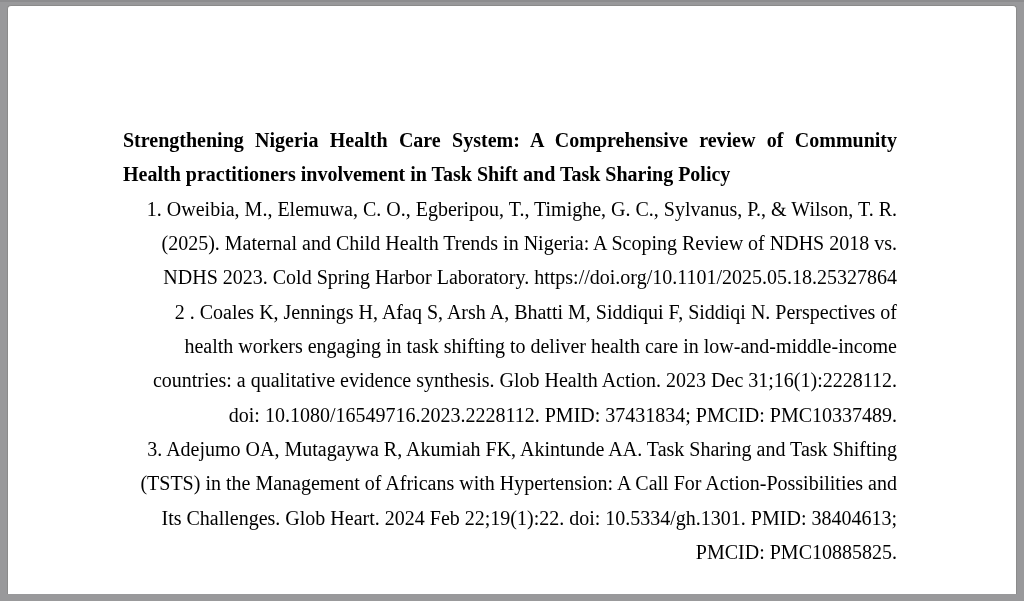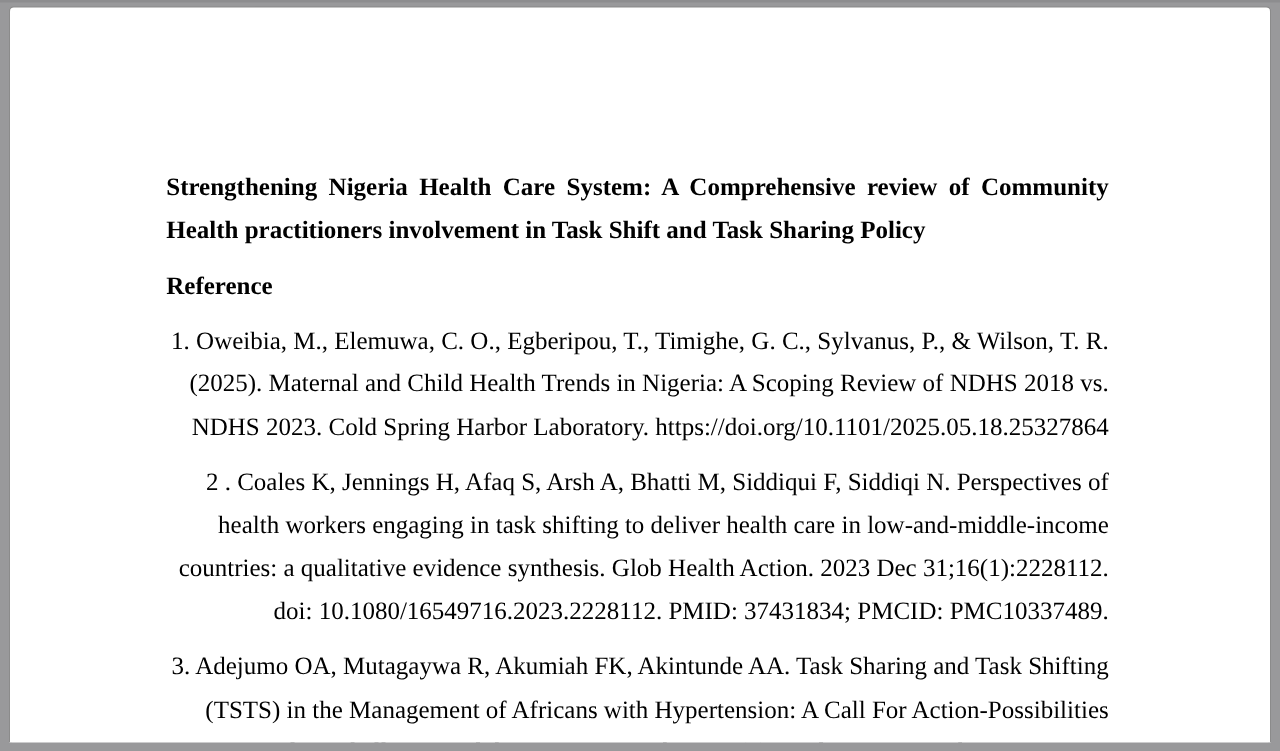--- a/index.html
+++ b/index.html
@@ -36,21 +36,21 @@
   .content {
     box-sizing: border-box;
     width: 100%;
     padding: 117px 119px 0 115px;
     font-family: "Liberation Serif", "DejaVu Serif", serif;
     font-size: 20px;
     line-height: 34.33px;
     color: #000000;
   }
   .content p {
-    margin: 10px;
+    margin: 0;
     padding: 0;
   }
   .doc-title {
     font-weight: bold;
     text-align: justify;
   }
   .section-heading {
     font-weight: bold;
     text-align: left;
   }
@@ -60,19 +60,18 @@
   }
 </style>
 </head>
 <body>
 
 <div class="frame">
   <div class="frame-top-edge"></div>
   <div class="page">
     <div class="content">
       <p class="doc-title">Strengthening Nigeria Health Care System: A Comprehensive review of Community Health practitioners involvement in Task Shift and Task Sharing Policy</p>
-      <p class="section-heading">Reference</p>
       <p class="reference">1. Oweibia, M., Elemuwa, C. O., Egberipou, T., Timighe, G. C., Sylvanus, P., &amp; Wilson, T. R. (2025). Maternal and Child Health Trends in Nigeria: A Scoping Review of NDHS 2018 vs. NDHS 2023. Cold Spring Harbor Laboratory. https://doi.org/10.1101/2025.05.18.25327864</p>
       <p class="reference">2 . Coales K, Jennings H, Afaq S, Arsh A, Bhatti M, Siddiqui F, Siddiqi N. Perspectives of health workers engaging in task shifting to deliver health care in low-and-middle-income countries: a qualitative evidence synthesis. Glob Health Action. 2023 Dec 31;16(1):2228112. doi: 10.1080/16549716.2023.2228112. PMID: 37431834; PMCID: PMC10337489.</p>
       <p class="reference">3. Adejumo OA, Mutagaywa R, Akumiah FK, Akintunde AA. Task Sharing and Task Shifting (TSTS) in the Management of Africans with Hypertension: A Call For Action-Possibilities and Its Challenges. Glob Heart. 2024 Feb 22;19(1):22. doi: 10.5334/gh.1301. PMID: 38404613; PMCID: PMC10885825.</p>
     </div>
   </div>
 </div>
 
 </body></html>

